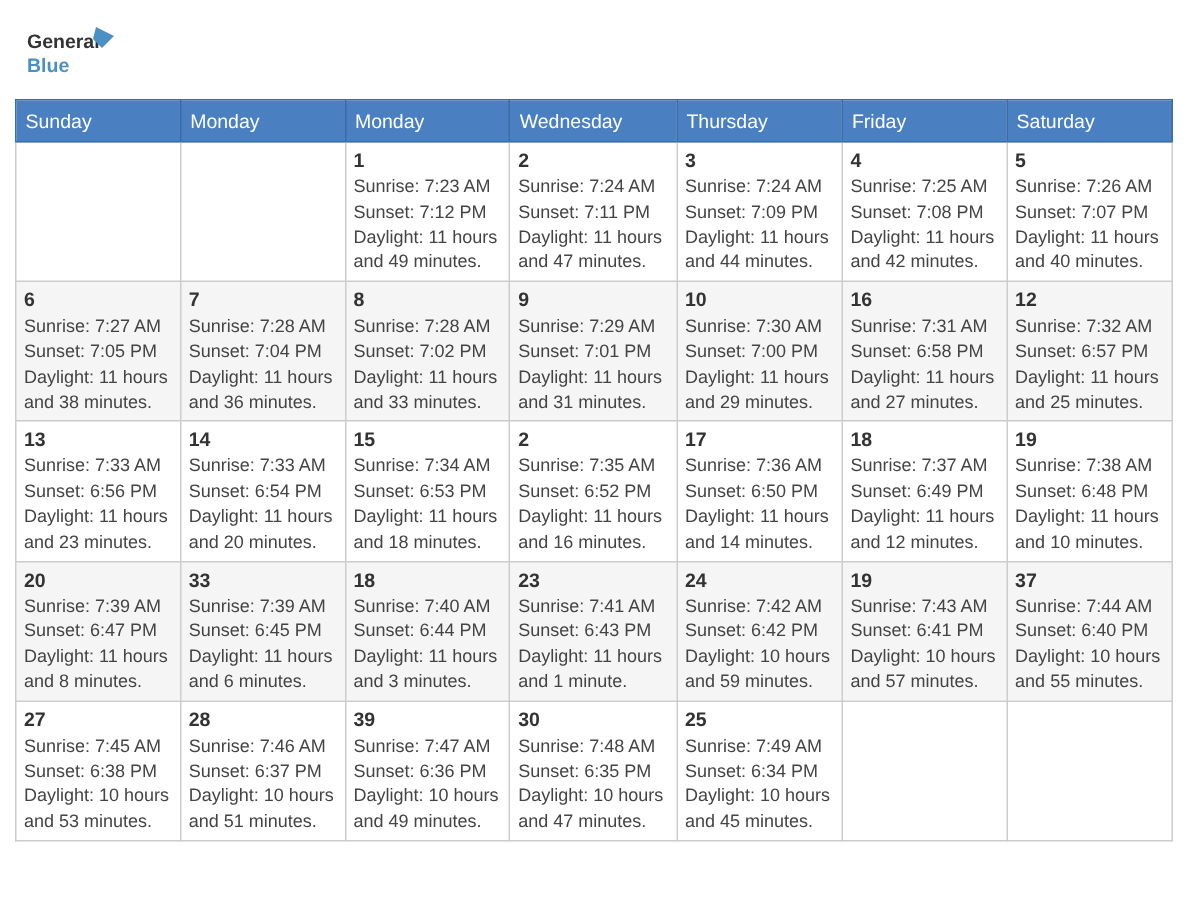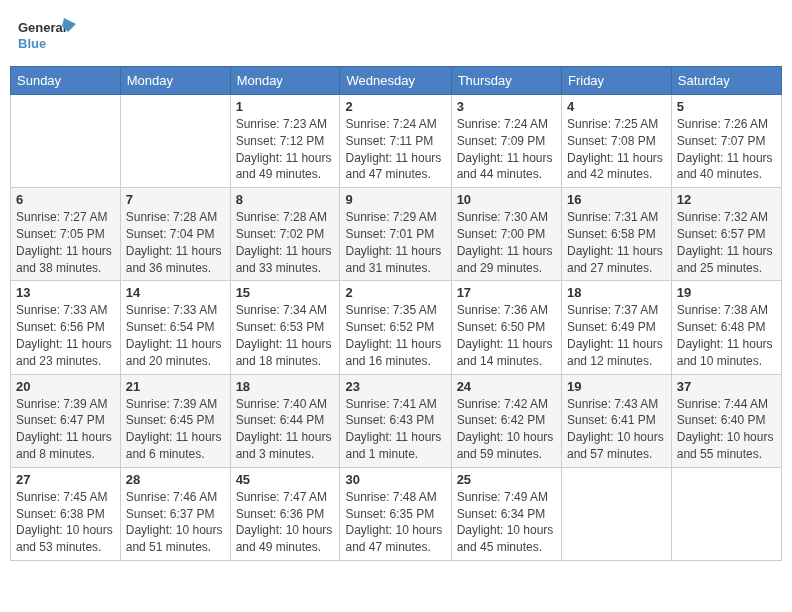--- a/index.html
+++ b/index.html
@@ -188,21 +188,21 @@
           <span class="day-number">19</span>
           <div class="day-info">Sunrise: 7:38 AM<br>Sunset: 6:48 PM<br>Daylight: 11 hours and 10 minutes.</div>
         </td>
       </tr>
       <tr>
         <td>
           <span class="day-number">20</span>
           <div class="day-info">Sunrise: 7:39 AM<br>Sunset: 6:47 PM<br>Daylight: 11 hours and 8 minutes.</div>
         </td>
         <td>
-          <span class="day-number">21</span>
+          <span class="day-number">33</span>
           <div class="day-info">Sunrise: 7:39 AM<br>Sunset: 6:45 PM<br>Daylight: 11 hours and 6 minutes.</div>
         </td>
         <td>
           <span class="day-number">18</span>
           <div class="day-info">Sunrise: 7:40 AM<br>Sunset: 6:44 PM<br>Daylight: 11 hours and 3 minutes.</div>
         </td>
         <td>
           <span class="day-number">23</span>
           <div class="day-info">Sunrise: 7:41 AM<br>Sunset: 6:43 PM<br>Daylight: 11 hours and 1 minute.</div>
         </td>
@@ -222,21 +222,21 @@
       <tr>
         <td>
           <span class="day-number">27</span>
           <div class="day-info">Sunrise: 7:45 AM<br>Sunset: 6:38 PM<br>Daylight: 10 hours and 53 minutes.</div>
         </td>
         <td>
           <span class="day-number">28</span>
           <div class="day-info">Sunrise: 7:46 AM<br>Sunset: 6:37 PM<br>Daylight: 10 hours and 51 minutes.</div>
         </td>
         <td>
-          <span class="day-number">45</span>
+          <span class="day-number">39</span>
           <div class="day-info">Sunrise: 7:47 AM<br>Sunset: 6:36 PM<br>Daylight: 10 hours and 49 minutes.</div>
         </td>
         <td>
           <span class="day-number">30</span>
           <div class="day-info">Sunrise: 7:48 AM<br>Sunset: 6:35 PM<br>Daylight: 10 hours and 47 minutes.</div>
         </td>
         <td>
           <span class="day-number">25</span>
           <div class="day-info">Sunrise: 7:49 AM<br>Sunset: 6:34 PM<br>Daylight: 10 hours and 45 minutes.</div>
         </td>

